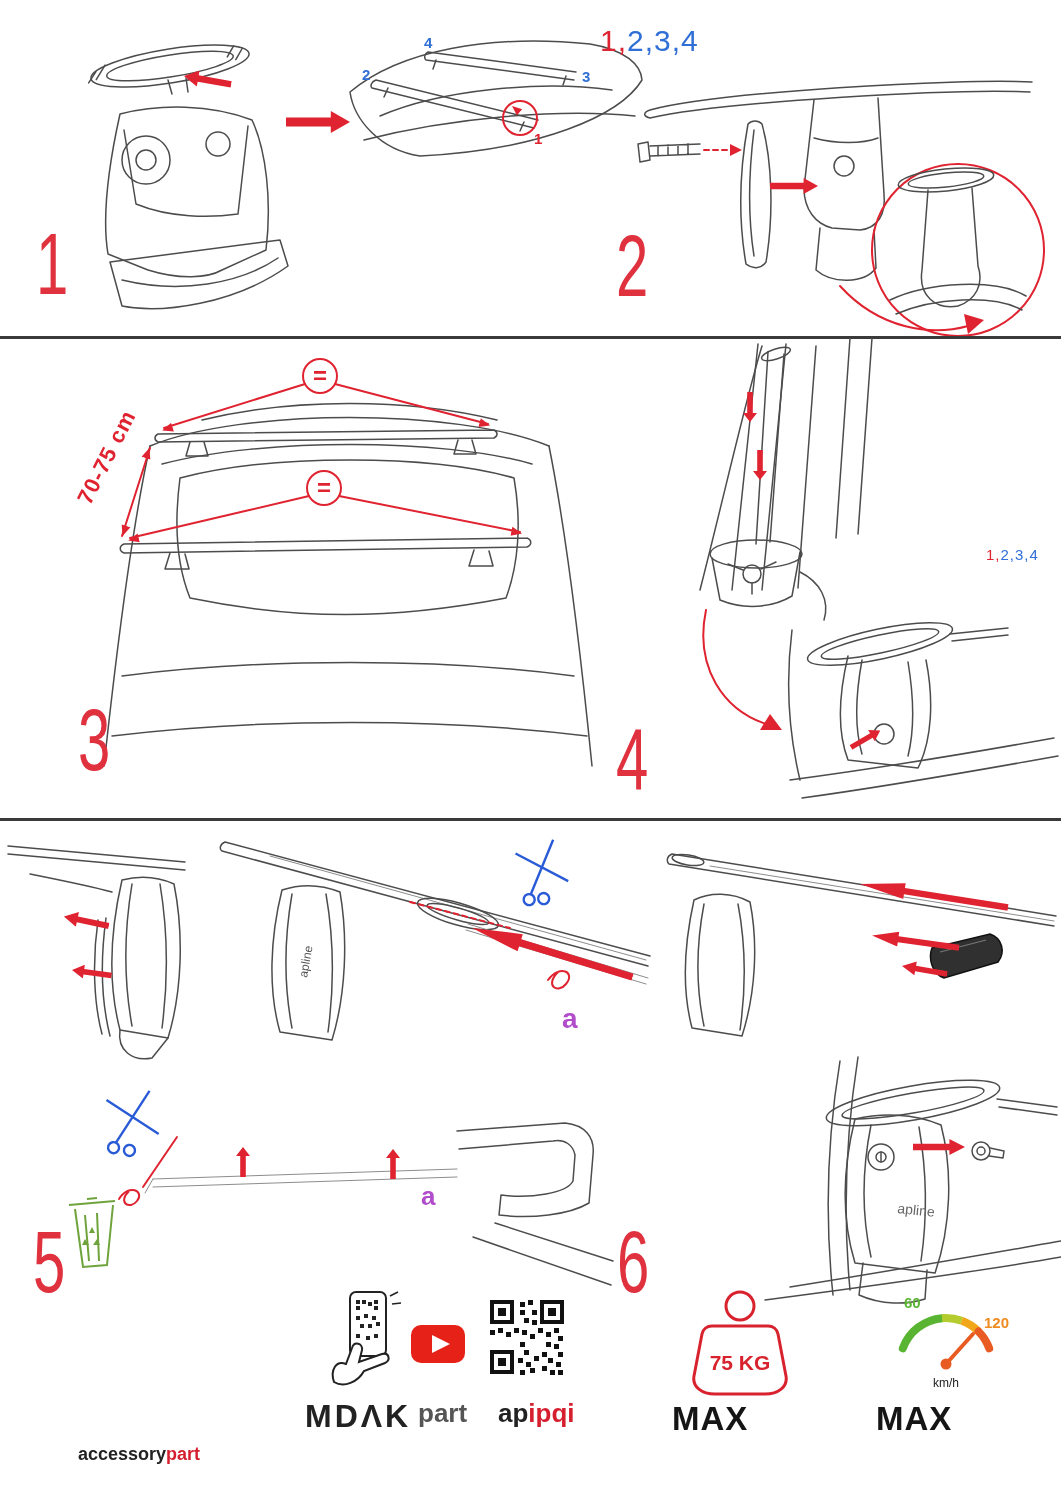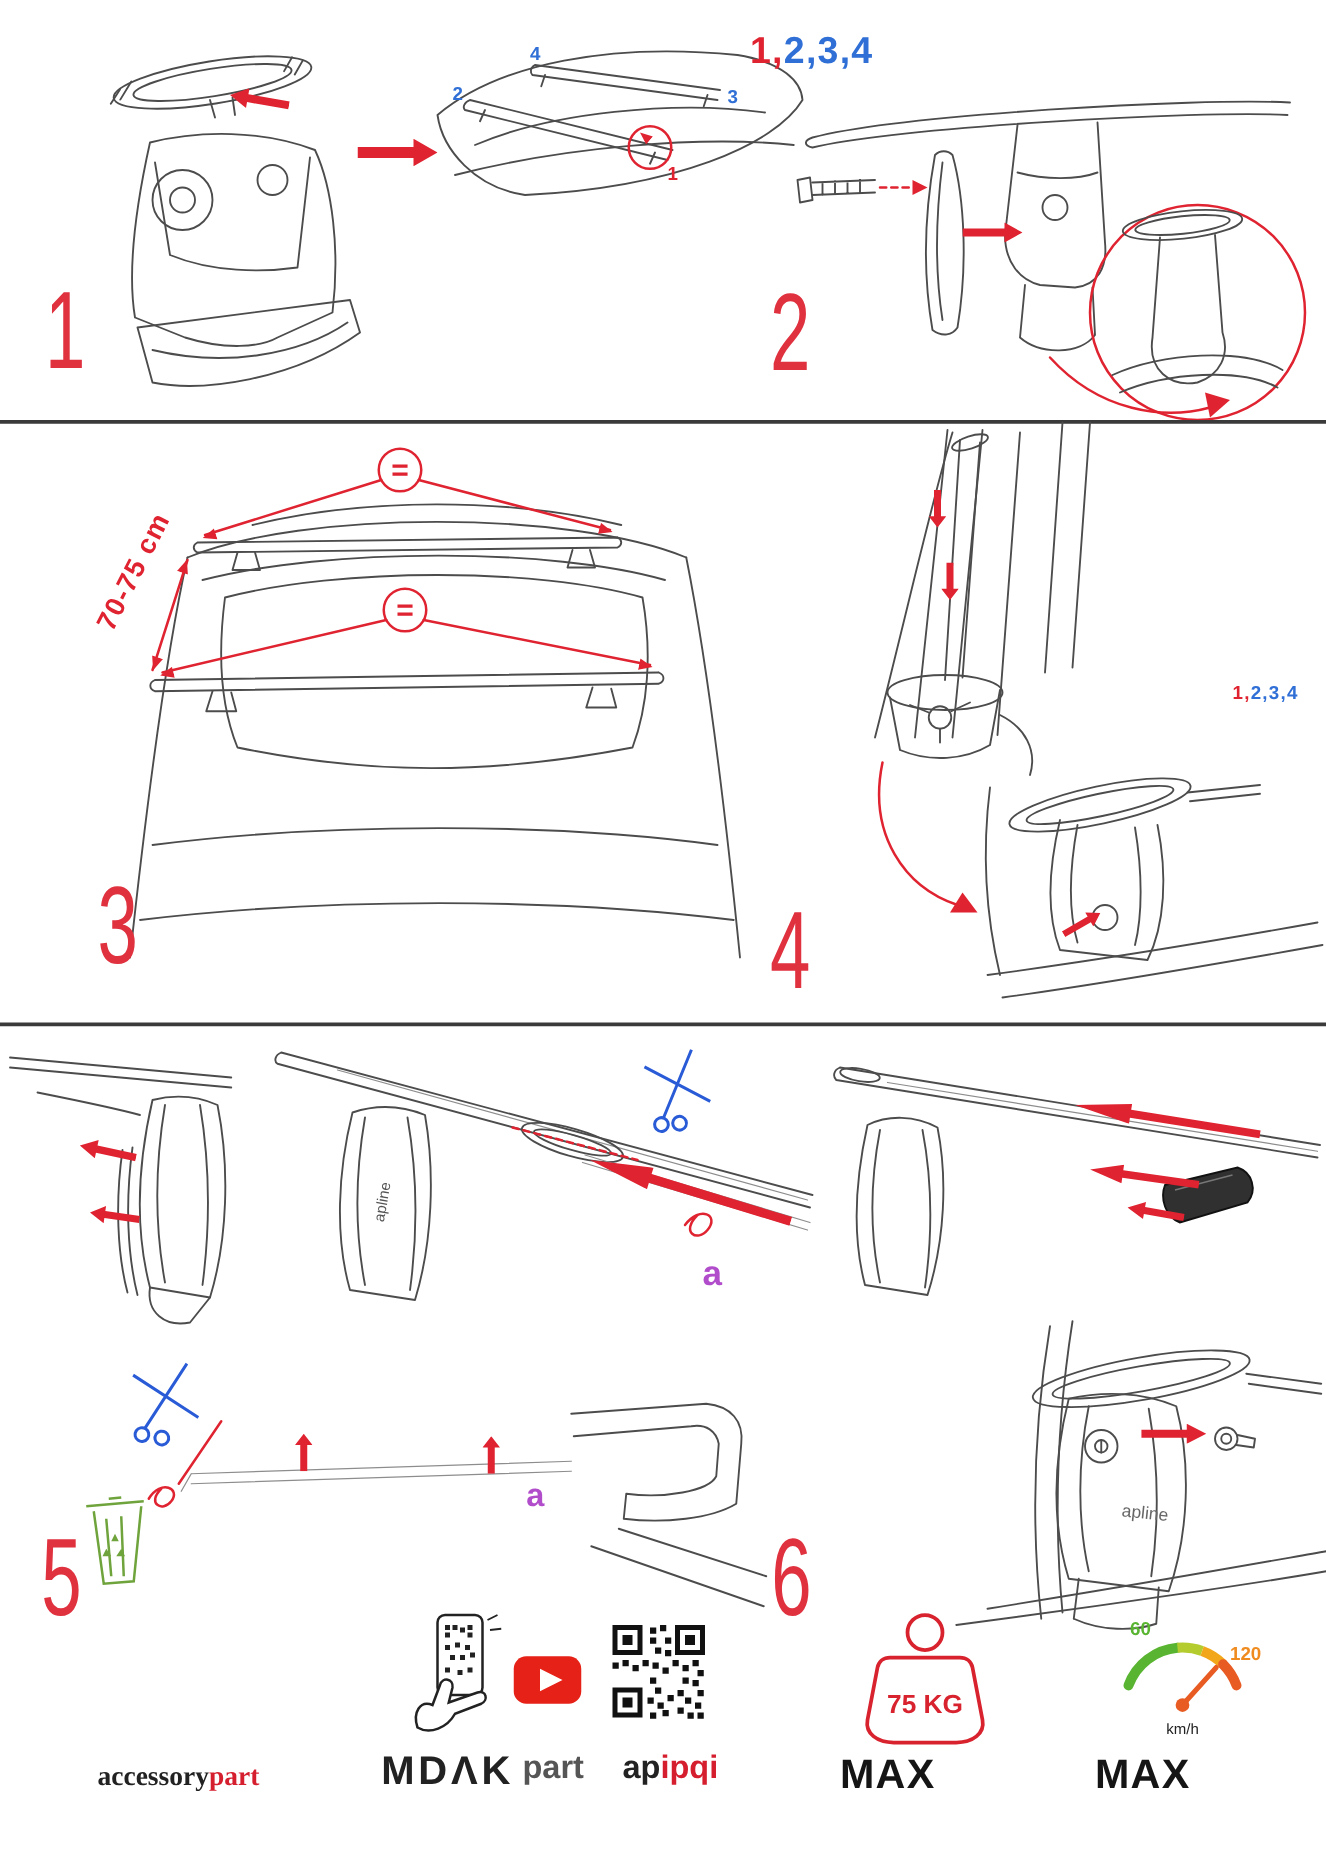--- a/index.html
+++ b/index.html
@@ -6,21 +6,21 @@
   .page{position:relative;width:1061px;height:1500px;background:#fff;overflow:hidden;
         font-family:"Liberation Sans",sans-serif;color:#222}
   .abs{position:absolute}
   svg{overflow:visible}
   svg text{font-family:"Liberation Sans",sans-serif}
   .ln{fill:none;stroke:#4c4c4c;stroke-width:1.5;stroke-linecap:round;stroke-linejoin:round}
   .ln2{fill:none;stroke:#8d8d8d;stroke-width:1;stroke-linecap:round}
   .rs{fill:none;stroke:#e02330;stroke-width:2;stroke-linecap:round}
   .stepnum{position:absolute;color:#e0313f;font-size:88px;line-height:.9;font-weight:400;
            transform:scaleX(.66);transform-origin:left top}
-  .seq{position:absolute;font-weight:700;letter-spacing:1px}
+  .seq{position:absolute;font-weight:400;letter-spacing:1px}
   .seq .r{color:#e02330}.seq .b{color:#2f6fd6}
   .hr{position:absolute;left:0;width:1061px;height:3px;background:#3a3a3a}
   .brand{position:absolute;font-weight:700;white-space:nowrap}
   .red{color:#d51f2f}
   .maxlbl{position:absolute;font-weight:700;font-size:33px;color:#151515;letter-spacing:1px}
   .product{position:absolute;font-weight:700;font-size:48px;letter-spacing:2px;color:#2a2172}
 </style>
 </head>
 <body>
 
@@ -399,21 +399,21 @@
         <rect x="36" y="52" width="5" height="5"></rect>
         <rect x="30" y="60" width="5" height="5"></rect>
       <rect x="38" y="64" width="5" height="5"></rect>
         <rect x="32" y="72" width="5" height="5"></rect>
         <rect x="42" y="70" width="5" height="5"></rect>
       <rect x="46" y="58" width="5" height="5"></rect>
         <rect x="70" y="72" width="5" height="5"></rect>
     </g>
   </svg>
 
-  <div class="brand" style="left:78px;top:1408px;font-size:22px;font-family:Liberation Serif, serif">
+  <div class="brand" style="left:78px;top:1444px;font-size:18px;font-family:Liberation Sans, sans-serif">
     <span>accessory</span><span class="red">part</span>
   </div>
   <div class="brand" style="left:305px;top:1398px;font-size:32px;letter-spacing:3px">MDΛK</div>
   <div class="brand" style="left:418px;top:1398px;font-size:26px;color:#555">part</div>
   <div class="brand" style="left:498px;top:1398px;font-size:26px">
     <span>ap</span><span class="red">ipqi</span>
   </div>
 
   <svg class="abs" style="left:672px;top:1288px" width="136" height="112" viewBox="0 0 136 112">
     <circle cx="68" cy="18" r="14" fill="none" stroke="#d8232f" stroke-width="3"></circle>

